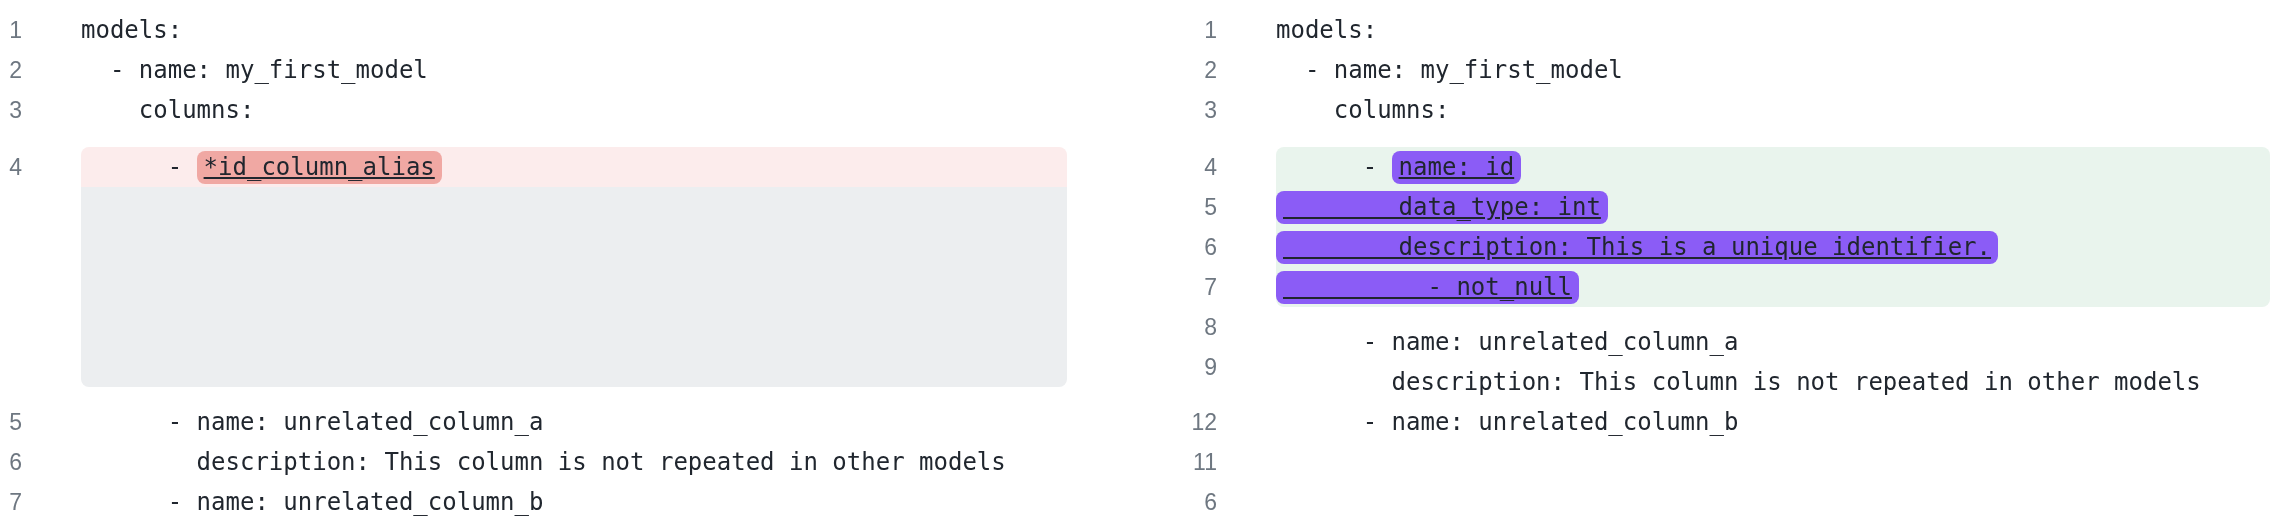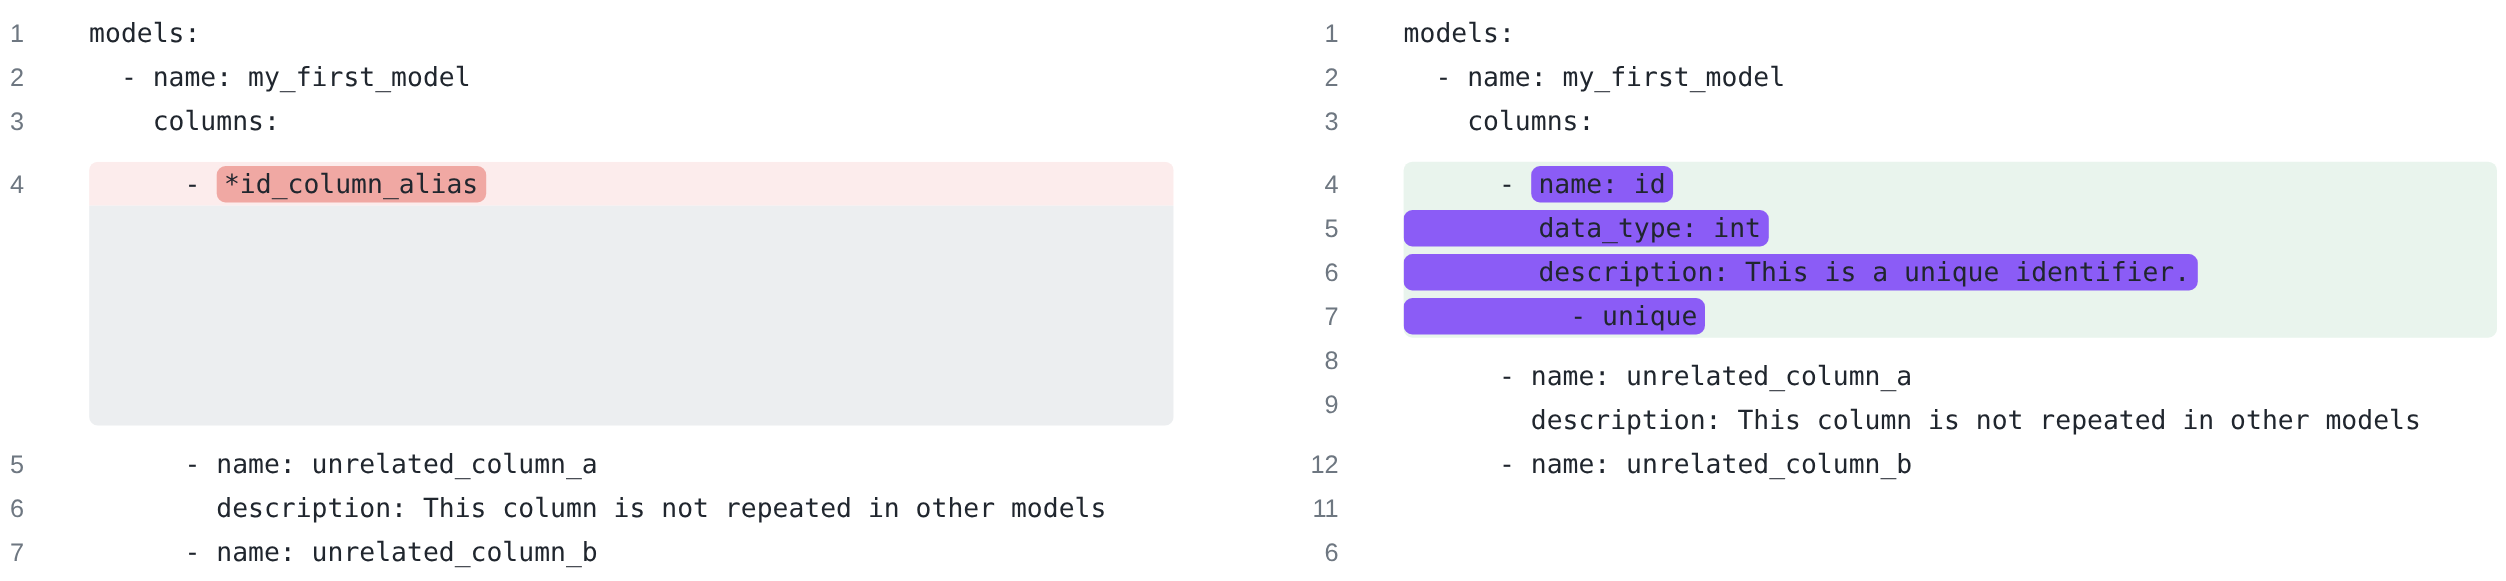--- a/index.html
+++ b/index.html
@@ -76,20 +76,21 @@
     height: 200px;
     background: #eceef0;
   }
   .gutter-filler { height: 200px; }
 
   .pill {
     display: inline-block;
     border-radius: 8px;
     padding: 2px 7px 3px 7px;
     line-height: 28px;
+    text-decoration: underline;
   }
   .pill-removed { background: #f0a8a3; }
   .pill-added   { background: #8b5cf6; }
 </style>
 </head>
 <body>
 
 <div class="diff-container">
 
   <div class="panel panel-before">
@@ -140,21 +141,21 @@
     </div>
     <div class="code-col">
       <div class="code-line"><span>models:</span></div>
       <div class="code-line"><span>  - name: my_first_model</span></div>
       <div class="code-line"><span>    columns:</span></div>
       <div class="gap-top"></div>
       <div class="change-block added-block">
         <div class="code-line"><span>      - </span><span class="pill pill-added">name: id</span></div>
         <div class="code-line"><span></span><span class="pill pill-added">        data_type: int</span></div>
         <div class="code-line"><span></span><span class="pill pill-added">        description: This is a unique identifier.</span></div>
-        <div class="code-line"><span></span><span class="pill pill-added">          - unique</span></div>
+        <div class="code-line"><span></span><span class="pill pill-added">          - not_null</span></div>
       </div>
       <div class="gap-bottom"></div>
       <div class="code-line"><span>      - name: unrelated_column_a</span></div>
       <div class="code-line"><span>        description: This column is not repeated in other models</span></div>
       <div class="code-line"><span>      - name: unrelated_column_b</span></div>
     </div>
   </div>
 
 </div>
 

